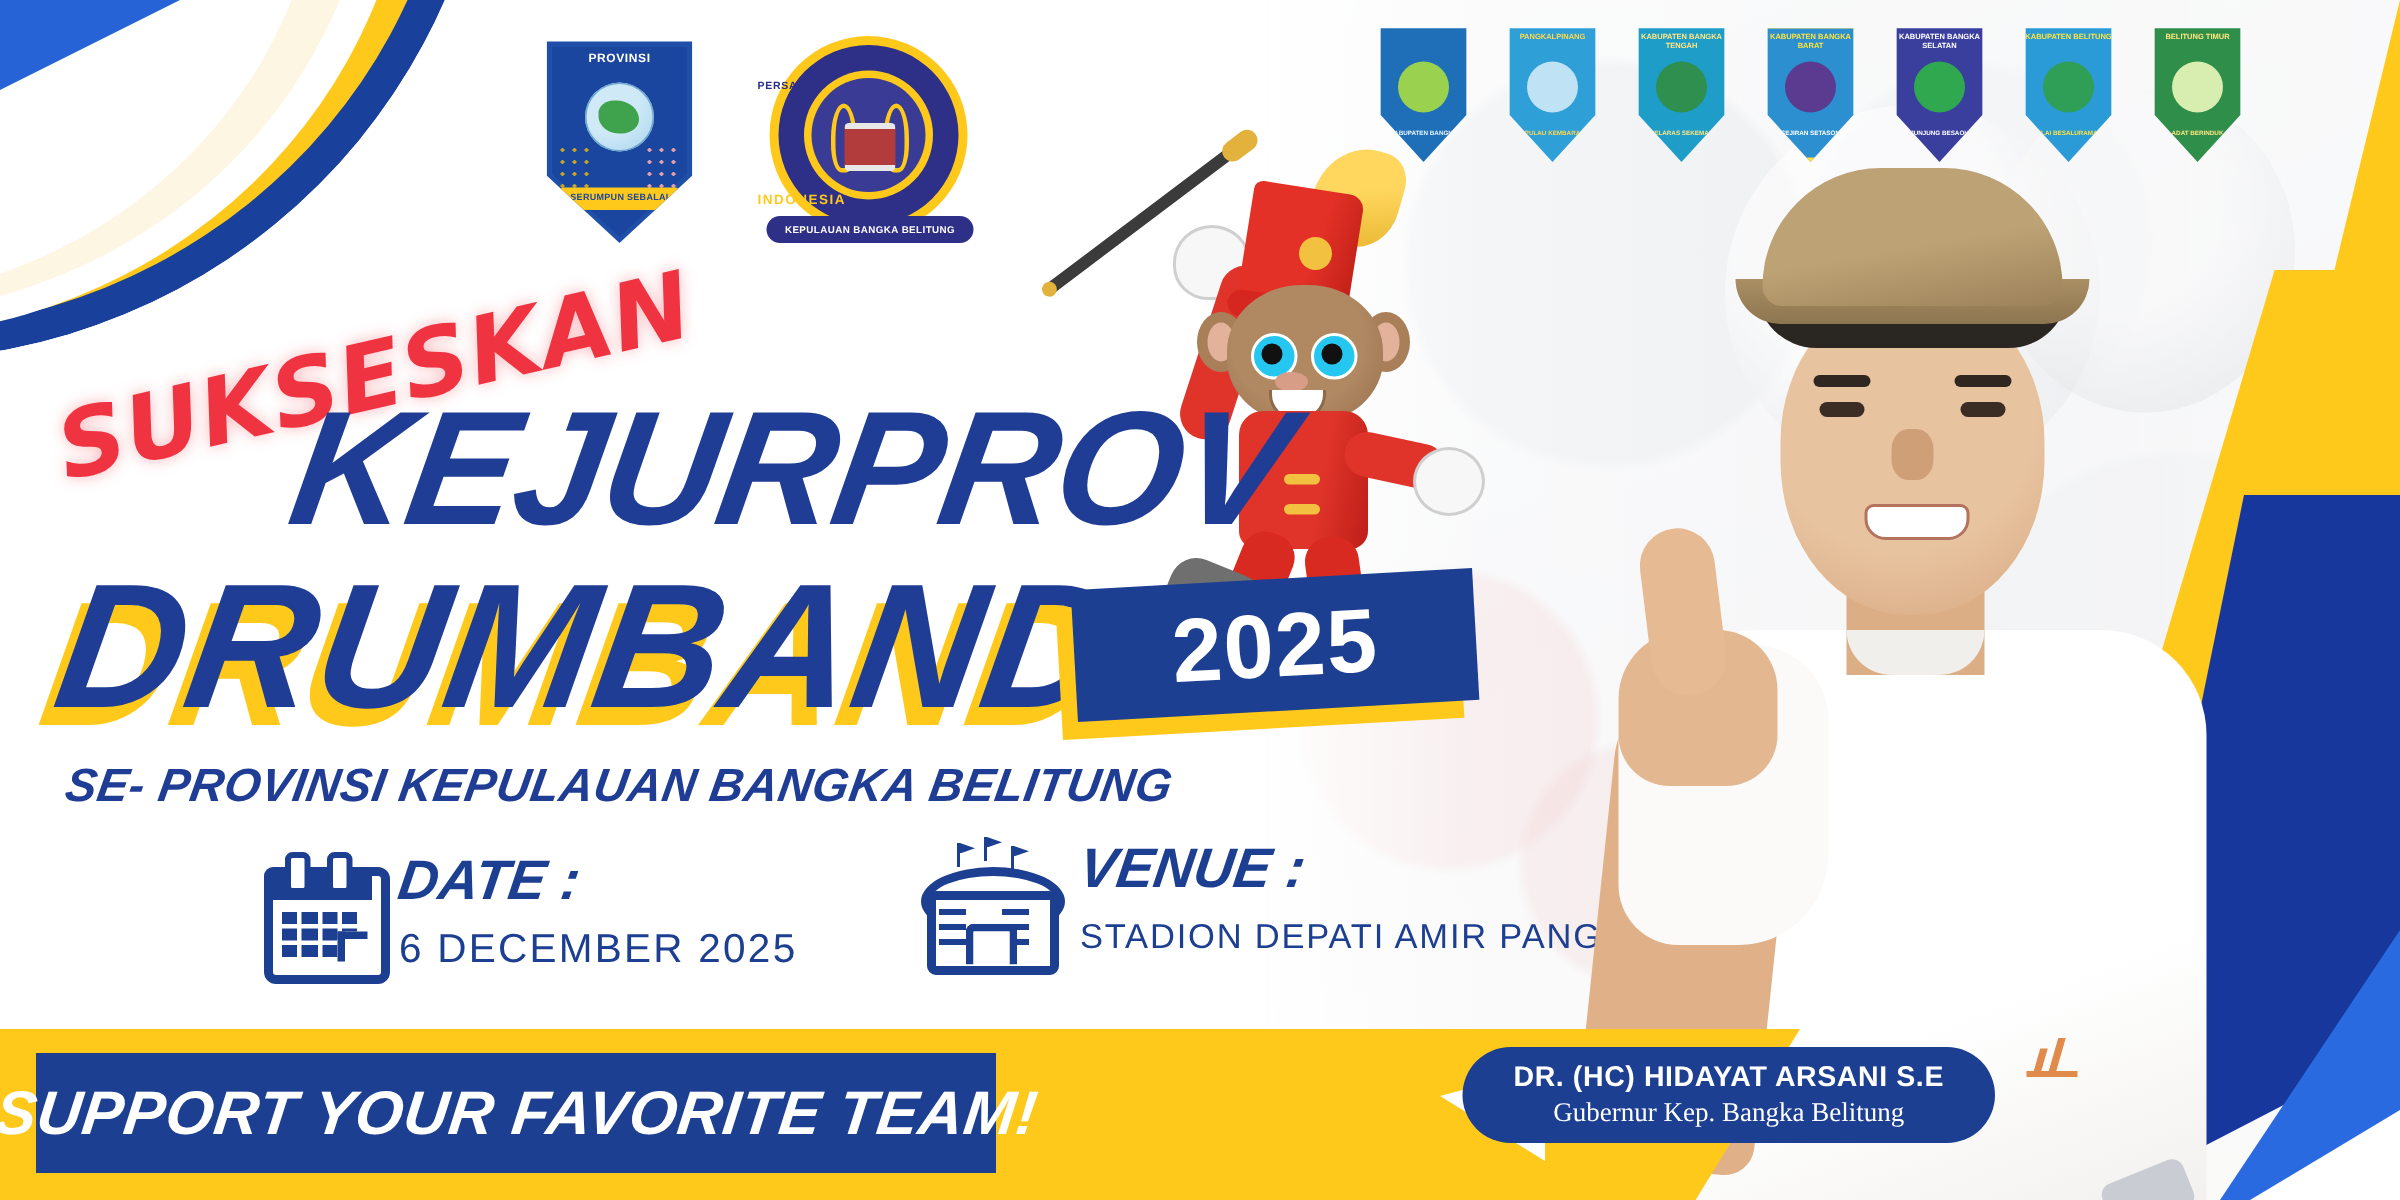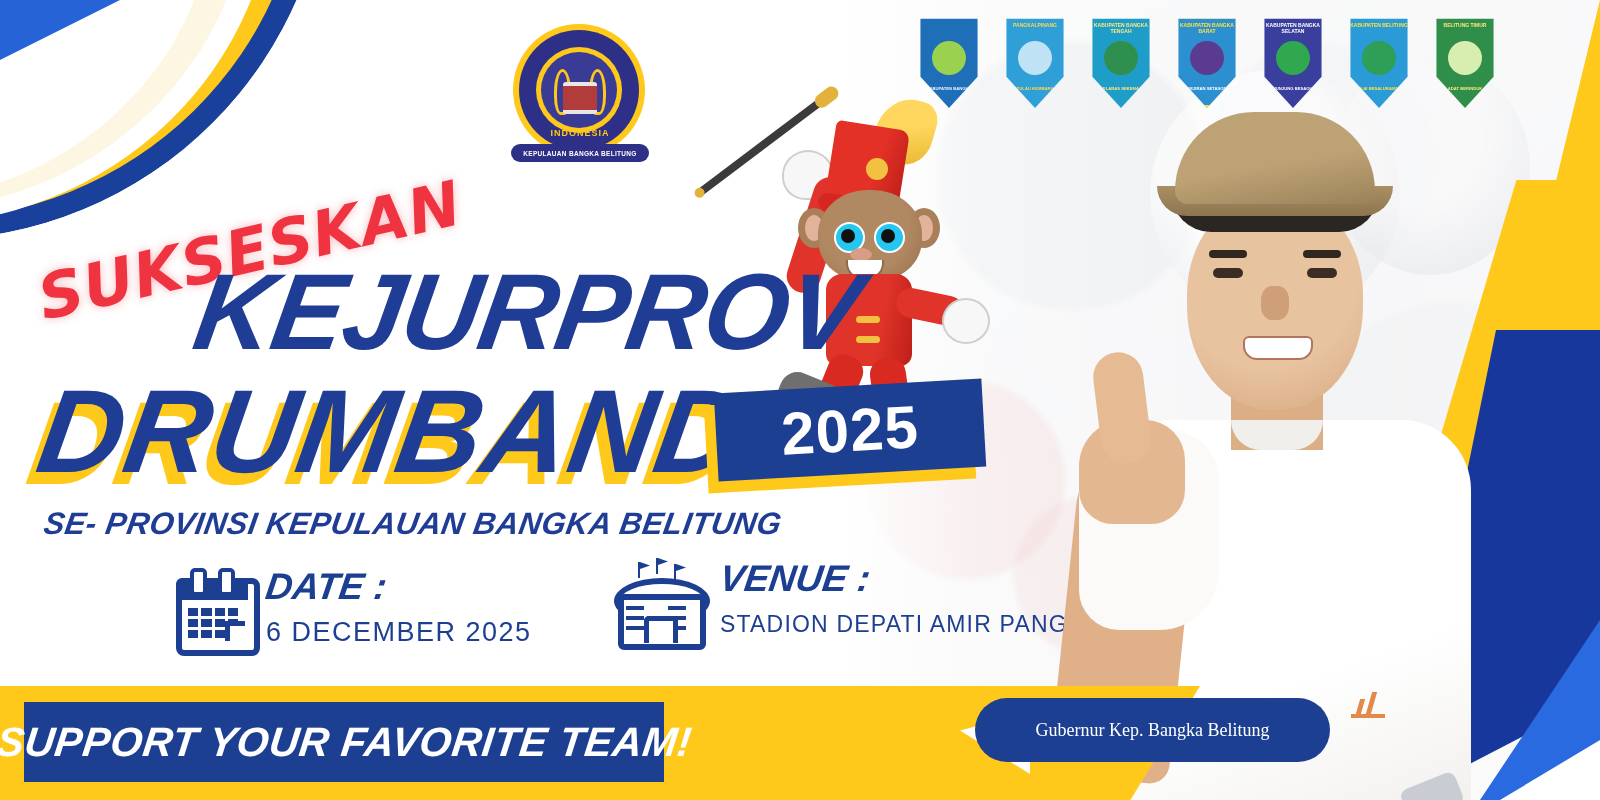--- a/index.html
+++ b/index.html
@@ -161,21 +161,21 @@
   .lyre:before,.lyre:after{
     content:"";position:absolute;top:2px;width:11px;height:40px;border:3px solid #ffc91c;border-radius:50% 50% 40% 40%;
   }
   .lyre:before{left:0;}
   .lyre:after{right:0;}
   .snare{
     position:absolute;left:50%;top:52%;transform:translate(-50%,-50%);
     width:34px;height:24px;background:#b23b3b;border-top:4px solid #e7e7e7;border-bottom:4px solid #e7e7e7;border-radius:3px;
   }
   .pdbi-top-text,.pdbi-bot-text{
-    position:absolute;left:0;width:100%;text-align:center;font-weight:bold;color:#2e2f86;margin-top:20px;
+    position:absolute;left:0;width:100%;font-weight:bold;color:#2e2f86;margin-top:20px;
   }
   .pdbi-top-text{top:14px;font-size:7px;letter-spacing:.5px;}
   .pdbi-bot-text{bottom:32px;font-size:9px;letter-spacing:1px;color:#ffc91c;}
   .pdbi-banner{
     position:absolute;left:6px;bottom:8px;width:138px;height:18px;background:#2e2f86;border-radius:9px;
     display:flex;align-items:center;justify-content:center;
   }
   .pdbi-banner span{font-size:6.5px;font-weight:bold;color:#ffffff;letter-spacing:.3px;}
 
   
@@ -469,20 +469,32 @@
   <div class="arc arc-cream"></div>
   <div class="arc arc-white2"></div>
   <div class="topblue-sliver"></div>
 
   <div class="wedge-yellow"></div>
   <div class="wedge-yellow2"></div>
   <div class="wedge-navy"></div>
   <div class="wedge-blue-light"></div>
   <div class="wedge-white-br"></div>
 
+  <div class="logo-prov">
+    <div class="shield">
+      <div class="shield-in"></div>
+      <div class="lbl-prov">PROVINSI</div>
+      <div class="globe"></div>
+      <div class="wreath-l"></div>
+      <div class="wreath-r"></div>
+      <div class="ribbon">
+        <span>SERUMPUN SEBALAI</span>
+      </div>
+    </div>
+  </div>
 
   <div class="logo-pdbi">
     <div class="pdbi-outer"></div>
     <div class="pdbi-mid"></div>
     <div class="pdbi-top-text">PERSATUAN DRUM BAND</div>
     <div class="pdbi-inner"></div>
     <div class="pdbi-core"></div>
     <div class="lyre"></div>
     <div class="snare"></div>
     <div class="pdbi-bot-text">INDONESIA</div>
@@ -656,16 +668,17 @@
   </div>
 
   <div class="bottom-band"></div>
   <div class="bottom-band-edge"></div>
   <div class="support-box">
     <div class="support-text">SUPPORT YOUR FAVORITE TEAM!</div>
   </div>
 
   <div class="plate-tail"></div>
   <div class="nameplate">
+    <div class="name-main">DR. (HC) HIDAYAT ARSANI S.E</div>
     <div class="name-sub">Gubernur Kep. Bangka Belitung</div>
   </div>
 
 </div>
 
 </body></html>

